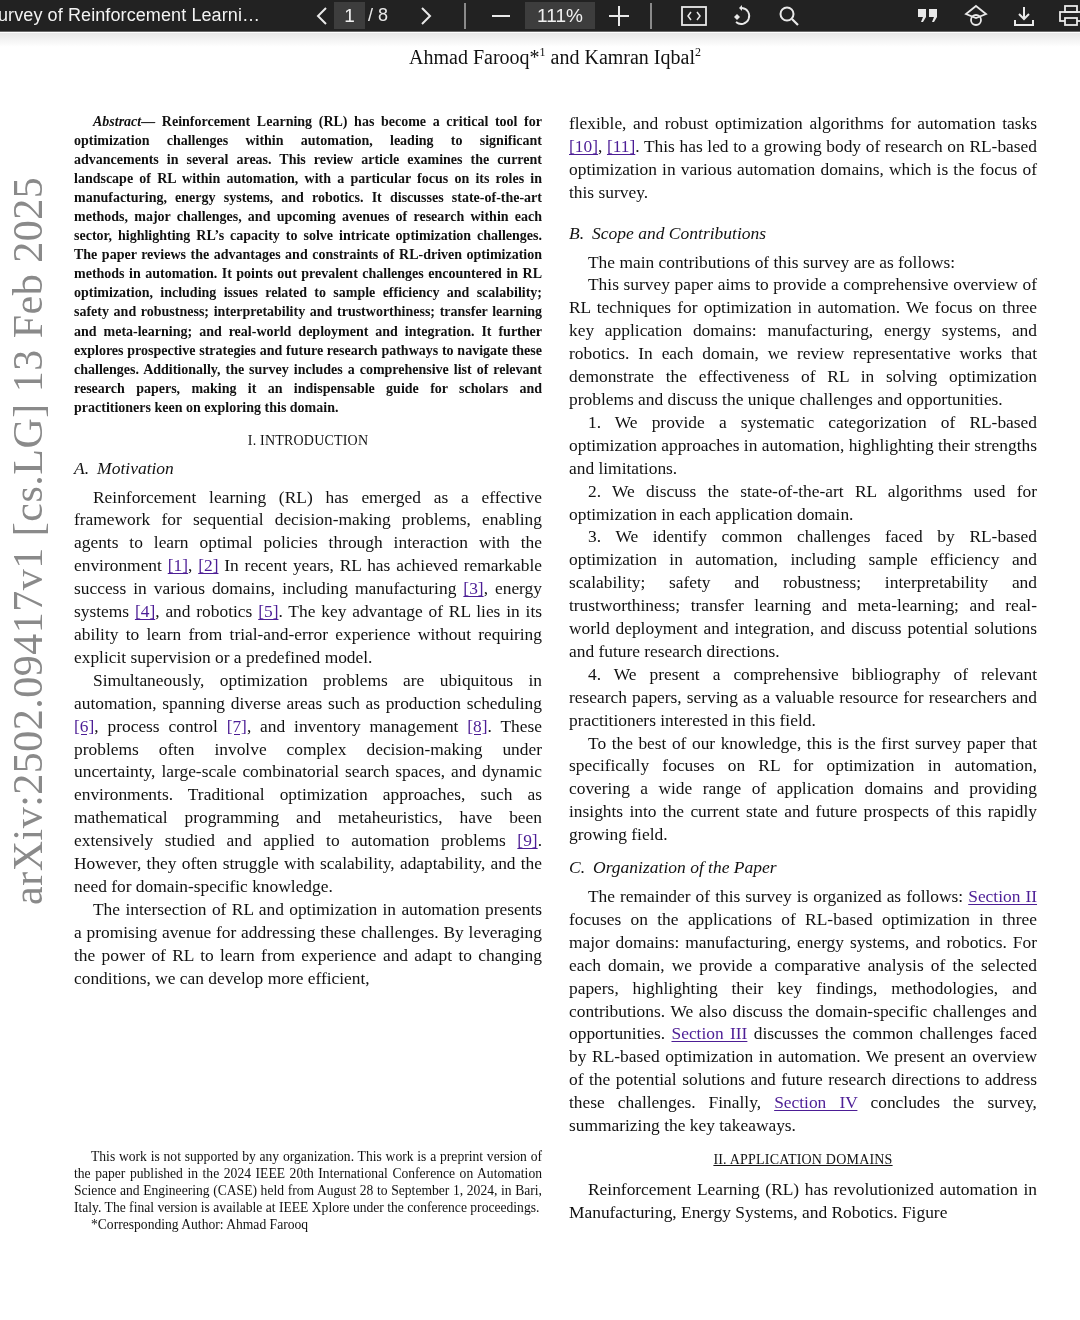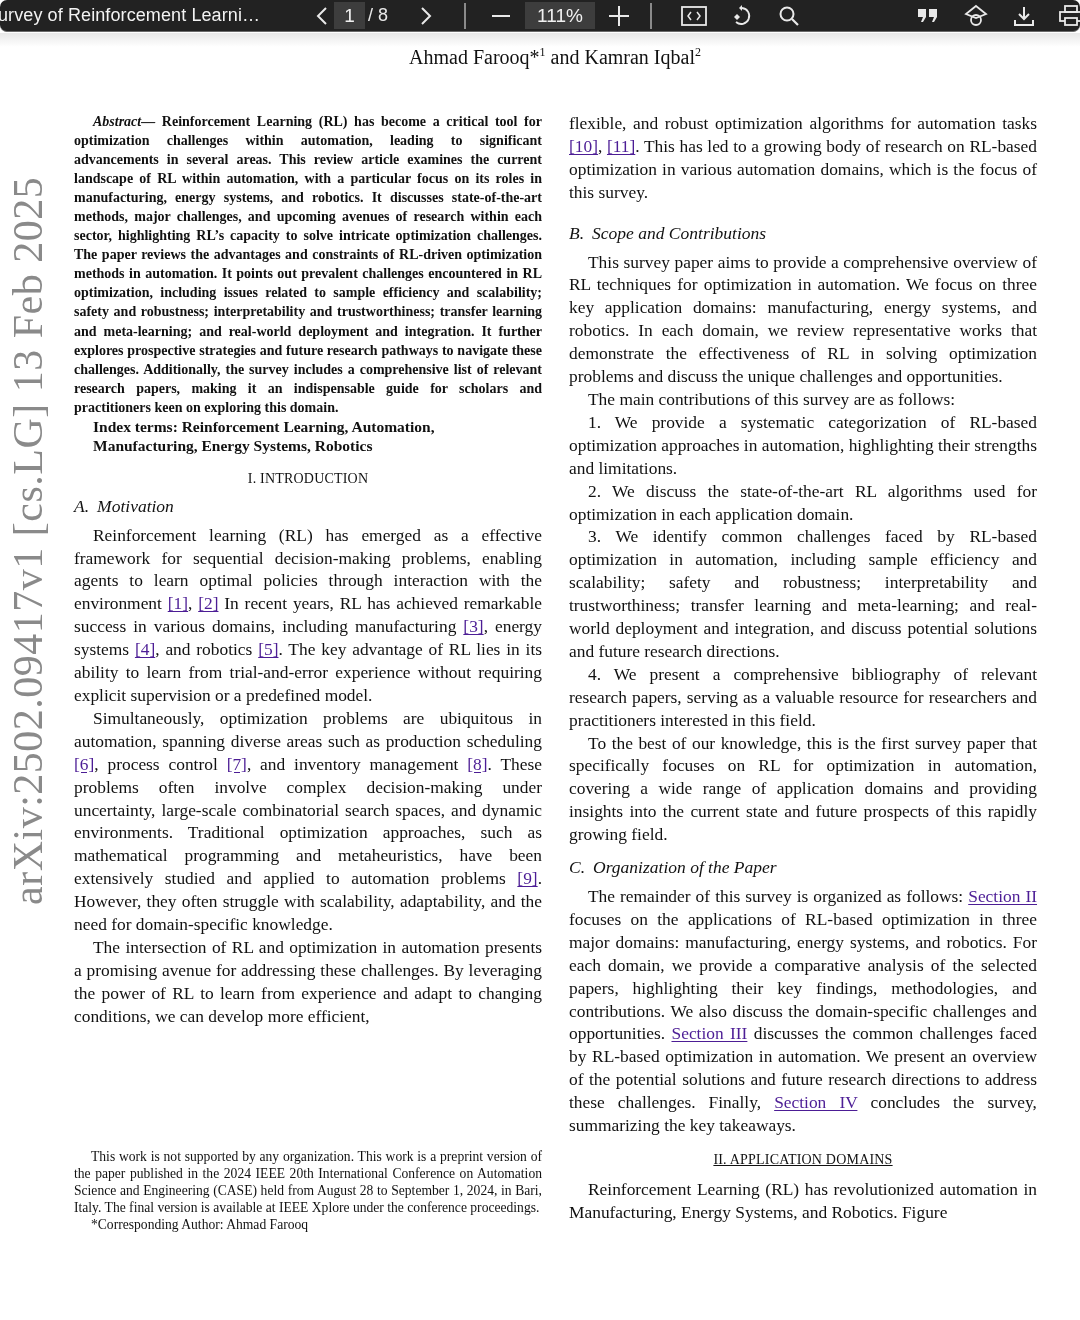--- a/index.html
+++ b/index.html
@@ -5,21 +5,20 @@
     * { box-sizing: border-box; margin: 0; padding: 0; }
     html, body { width: 1080px; height: 1320px; overflow: hidden; background: #ffffff; }
     body { position: relative; font-family: "Liberation Serif", "DejaVu Serif", serif; color: #111; }
 
     
     .toolbar {
       position: absolute; left: 0; top: 0; width: 1080px; height: 32px;
       background: #222222; color: #f1f1f1;
       font-family: "Liberation Sans", "DejaVu Sans", sans-serif;
       border-bottom: 1px solid #6b6b6b;
-      border-radius: 7px;
     }
     .toolbar::after {
       content: ""; position: absolute; left: 0; right: 0; top: 33px; height: 14px;
       background: linear-gradient(#e8e8e8, #ffffff);
     }
     .doc-title { position: absolute; left: -2px; top: 5px; font-size: 18px; white-space: nowrap; color: #f3f3f3; letter-spacing: 0.1px; }
     .tb-btn { position: absolute; top: 4px; height: 24px; display: flex; align-items: center; justify-content: center; color: #e9e9e9; cursor: pointer; }
     .tb-box { position: absolute; top: 2px; height: 27px; background: #3d3d3d; color: #f0f0f0; font-size: 19px; display: flex; align-items: center; justify-content: center; }
     .tb-text { position: absolute; top: 5px; font-size: 18px; color: #e9e9e9; }
     .tb-sep { position: absolute; top: 3px; width: 2px; height: 26px; background: #8a8a8a; }
@@ -144,21 +143,20 @@
   <div class="authors">
     <span>Ahmad Farooq*</span><sup>1</sup><span> and </span><span>Kamran Iqbal</span><sup>2</sup>
   </div>
 
   <div class="arxiv-stamp">arXiv:2502.09417v1  [cs.LG]  13 Feb 2025</div>
 
   <div class="col col-left">
     <div class="abstract">
       <p><span class="lead">Abstract—</span><span> Reinforcement Learning (RL) has become a critical tool for optimization challenges within automation, leading to significant advancements in several areas. This review article examines the current landscape of RL within automation, with a particular focus on its roles in manufacturing, energy systems, and robotics. It discusses state-of-the-art methods, major challenges, and upcoming avenues of research within each sector, highlighting RL’s capacity to solve intricate optimization challenges. The paper reviews the advantages and constraints of RL-driven optimization methods in automation. It points out prevalent challenges encountered in RL optimization, including issues related to sample efficiency and scalability; safety and robustness; interpretability and trustworthiness; transfer learning and meta-learning; and real-world deployment and integration. It further explores prospective strategies and future research pathways to navigate these challenges. Additionally, the survey includes a comprehensive list of relevant research papers, making it an indispensable guide for scholars and practitioners keen on exploring this domain.</span></p>
     </div>
-    <div class="index-terms">Index terms: Reinforcement Learning, Automation, Manufacturing, Energy Systems, Robotics</div>
 
     <div class="sec-head">I. INTRODUCTION</div>
     <div class="subsec-head"><span class="lbl">A.</span><span>Motivation</span></div>
 
     <p class="para">
       <span>Reinforcement learning (RL) has emerged as a effective framework for sequential decision-making problems, enabling agents to learn optimal policies through interaction with the environment </span><a class="cite">[1]</a><span>, </span><a class="cite">[2]</a><span> In recent years, RL has achieved remarkable success in various domains, including manufacturing </span><a class="cite">[3]</a><span>, energy systems </span><a class="cite">[4]</a><span>, and robotics </span><a class="cite">[5]</a><span>. The key advantage of RL lies in its ability to learn from trial-and-error experience without requiring explicit supervision or a predefined model.</span>
     </p>
 
     <p class="para">
       <span>Simultaneously, optimization problems are ubiquitous in automation, spanning diverse areas such as production scheduling </span><a class="cite">[6]</a><span>, process control </span><a class="cite">[7]</a><span>, and inventory management </span><a class="cite">[8]</a><span>. These problems often involve complex decision-making under uncertainty, large-scale combinatorial search spaces, and dynamic environments. Traditional optimization approaches, such as mathematical programming and metaheuristics, have been extensively studied and applied to automation problems </span><a class="cite">[9]</a><span>. However, they often struggle with scalability, adaptability, and the need for domain-specific knowledge.</span>
@@ -171,22 +169,22 @@
     <p>This work is not supported by any organization. This work is a preprint version of the paper published in the 2024 IEEE 20th International Conference on Automation Science and Engineering (CASE) held from August 28 to September 1, 2024, in Bari, Italy. The final version is available at IEEE Xplore under the conference proceedings.</p>
     <p>*Corresponding Author: Ahmad Farooq</p>
   </div>
 
   <div class="col col-right">
     <p class="para noindent">
       <span>flexible, and robust optimization algorithms for automation tasks </span><a class="cite">[10]</a><span>, </span><a class="cite">[11]</a><span>. This has led to a growing body of research on RL-based optimization in various automation domains, which is the focus of this survey.</span>
     </p>
 
     <div class="subsec-head" style="margin-top:18px;"><span class="lbl">B.</span><span>Scope and Contributions</span></div>
+    <p class="para">The main contributions of this survey are as follows:</p>
     <p class="para">This survey paper aims to provide a comprehensive overview of RL techniques for optimization in automation. We focus on three key application domains: manufacturing, energy systems, and robotics. In each domain, we review representative works that demonstrate the effectiveness of RL in solving optimization problems and discuss the unique challenges and opportunities.</p>
-    <p class="para">The main contributions of this survey are as follows:</p>
     <p class="para">1. We provide a systematic categorization of RL-based optimization approaches in automation, highlighting their strengths and limitations.</p>
     <p class="para">2. We discuss the state-of-the-art RL algorithms used for optimization in each application domain.</p>
     <p class="para">3. We identify common challenges faced by RL-based optimization in automation, including sample efficiency and scalability; safety and robustness; interpretability and trustworthiness; transfer learning and meta-learning; and real-world deployment and integration, and discuss potential solutions and future research directions.</p>
     <p class="para">4. We present a comprehensive bibliography of relevant research papers, serving as a valuable resource for researchers and practitioners interested in this field.</p>
     <p class="para">To the best of our knowledge, this is the first survey paper that specifically focuses on RL for optimization in automation, covering a wide range of application domains and providing insights into the current state and future prospects of this rapidly growing field.</p>
 
     <div class="subsec-head" style="margin-top:10px;"><span class="lbl">C.</span><span>Organization of the Paper</span></div>
     <p class="para">
       <span>The remainder of this survey is organized as follows: </span><a class="xref">Section II</a><span> focuses on the applications of RL-based optimization in three major domains: manufacturing, energy systems, and robotics. For each domain, we provide a comparative analysis of the selected papers, highlighting their key findings, methodologies, and contributions. We also discuss the domain-specific challenges and opportunities. </span><a class="xref">Section III</a><span> discusses the common challenges faced by RL-based optimization in automation. We present an overview of the potential solutions and future research directions to address these challenges. Finally, </span><a class="xref">Section IV</a><span> concludes the survey, summarizing the key takeaways.</span>
     </p>

